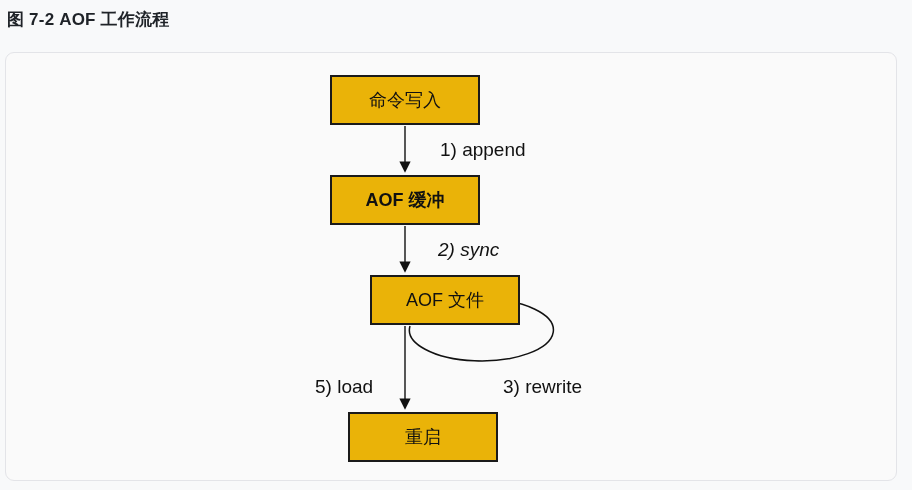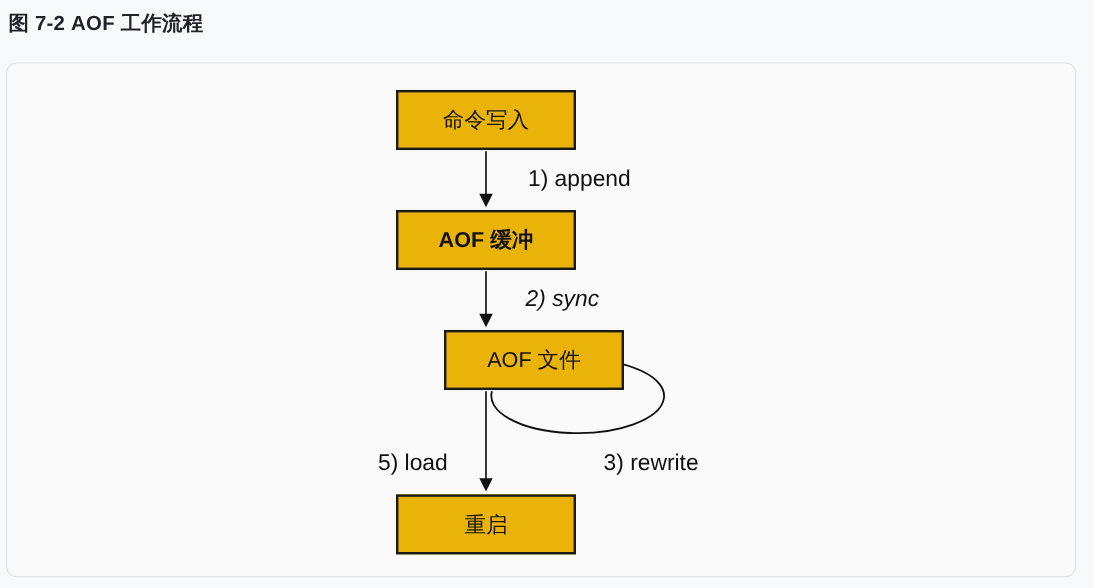--- a/index.html
+++ b/index.html
@@ -33,21 +33,21 @@
     background: #eab308;
     border: 2px solid #1a1a1a;
     box-sizing: border-box;
     display: flex; align-items: center; justify-content: center;
     font-size: 18px; color: #111111;
     white-space: nowrap;
   }
   #node-command-write { left: 330px; top: 75px; }
   #node-aof-buffer    { left: 330px; top: 175px; font-weight: bold; }
   #node-aof-file      { left: 330px; top: 275px; margin-left: 40px; }
-  #node-restart       { left: 330px; top: 412px; }
+  #node-restart       { left: 348px; top: 412px; }
   .edge-label {
     position: absolute; font-size: 19px; color: #111111;
     white-space: nowrap; line-height: 22px;
   }
   #label-append  { left: 440px; top: 139px; }
   #label-sync    { left: 438px; top: 239px; font-style: italic; }
   #label-rewrite { left: 503px; top: 376px; }
   #label-load    { left: 315px; top: 376px; }
 </style>
 </head>

